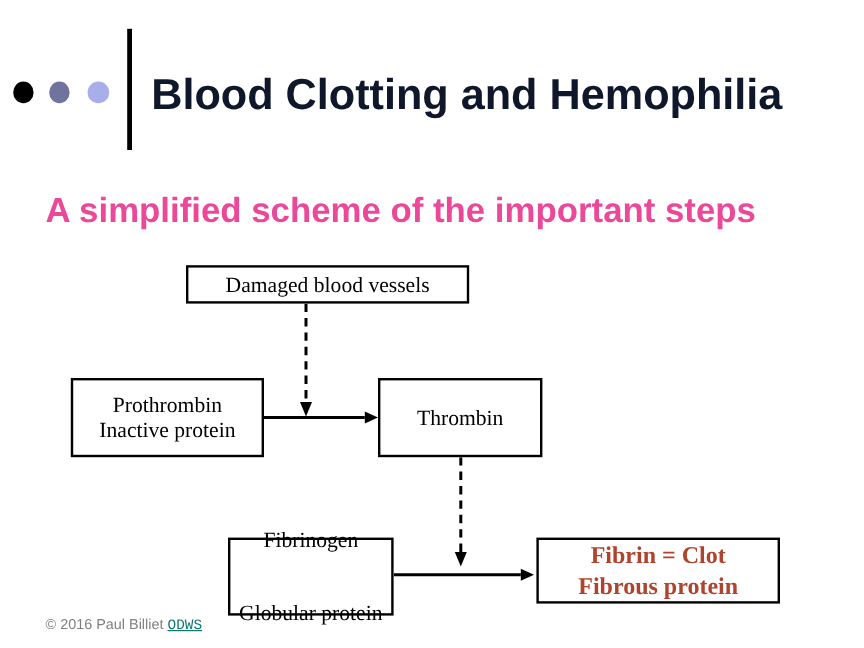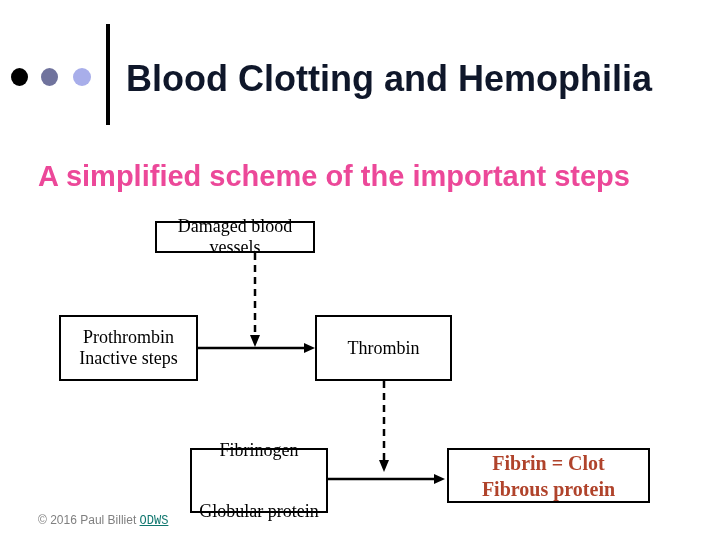--- a/index.html
+++ b/index.html
@@ -21,22 +21,22 @@
     position:absolute; left:38px; top:161px; font-size:29px; font-weight:bold;
     color:#ec4899; white-space:nowrap; line-height:30px;
   }
   
   .node {
     position:absolute; box-sizing:border-box; border:2px solid #000000;
     background:#ffffff; display:flex; flex-direction:column; justify-content:center;
     align-items:center; text-align:center; font-family:"Liberation Serif", serif;
     font-size:18px; line-height:21px; color:#000000;
   }
-  .node-damaged     { left:155px; top:221px; width:160px; height:32px; }
-  .node-prothrombin { left:59px;  top:315px; width:139px; height:66px; }
+  .node-damaged     { left:155px; top:221px; width:236px; height:32px; }
+  .node-prothrombin { left:59px;  top:315px; width:161px; height:66px; }
   .node-thrombin    { left:315px; top:315px; width:137px; height:66px; }
   .node-fibrinogen  { left:190px; top:448px; width:138px; height:65px;gap:40px; }
   .node-fibrin      { left:447px; top:448px; width:203px; height:55px;
                       font-weight:bold; font-size:20px; line-height:26px; color:#b0432b; }
   
   .connectors { position:absolute; left:0; top:0; width:720px; height:540px; pointer-events:none; }
   
   .footer {
     position:absolute; left:38px; top:513px; font-size:12px; line-height:14px;
     color:#808080; white-space:nowrap;
@@ -74,21 +74,21 @@
       <polygon points="434,474 434,484 445,479" fill="#000"></polygon>
     </g>
   </svg>
 
   <div class="node node-damaged">
     <div>Damaged blood vessels</div>
   </div>
 
   <div class="node node-prothrombin">
     <div>Prothrombin</div>
-    <div>Inactive steps</div>
+    <div>Inactive protein</div>
   </div>
 
   <div class="node node-thrombin">
     <div>Thrombin</div>
   </div>
 
   <div class="node node-fibrinogen">
     <div>Fibrinogen</div>
     <div>Globular protein</div>
   </div>

